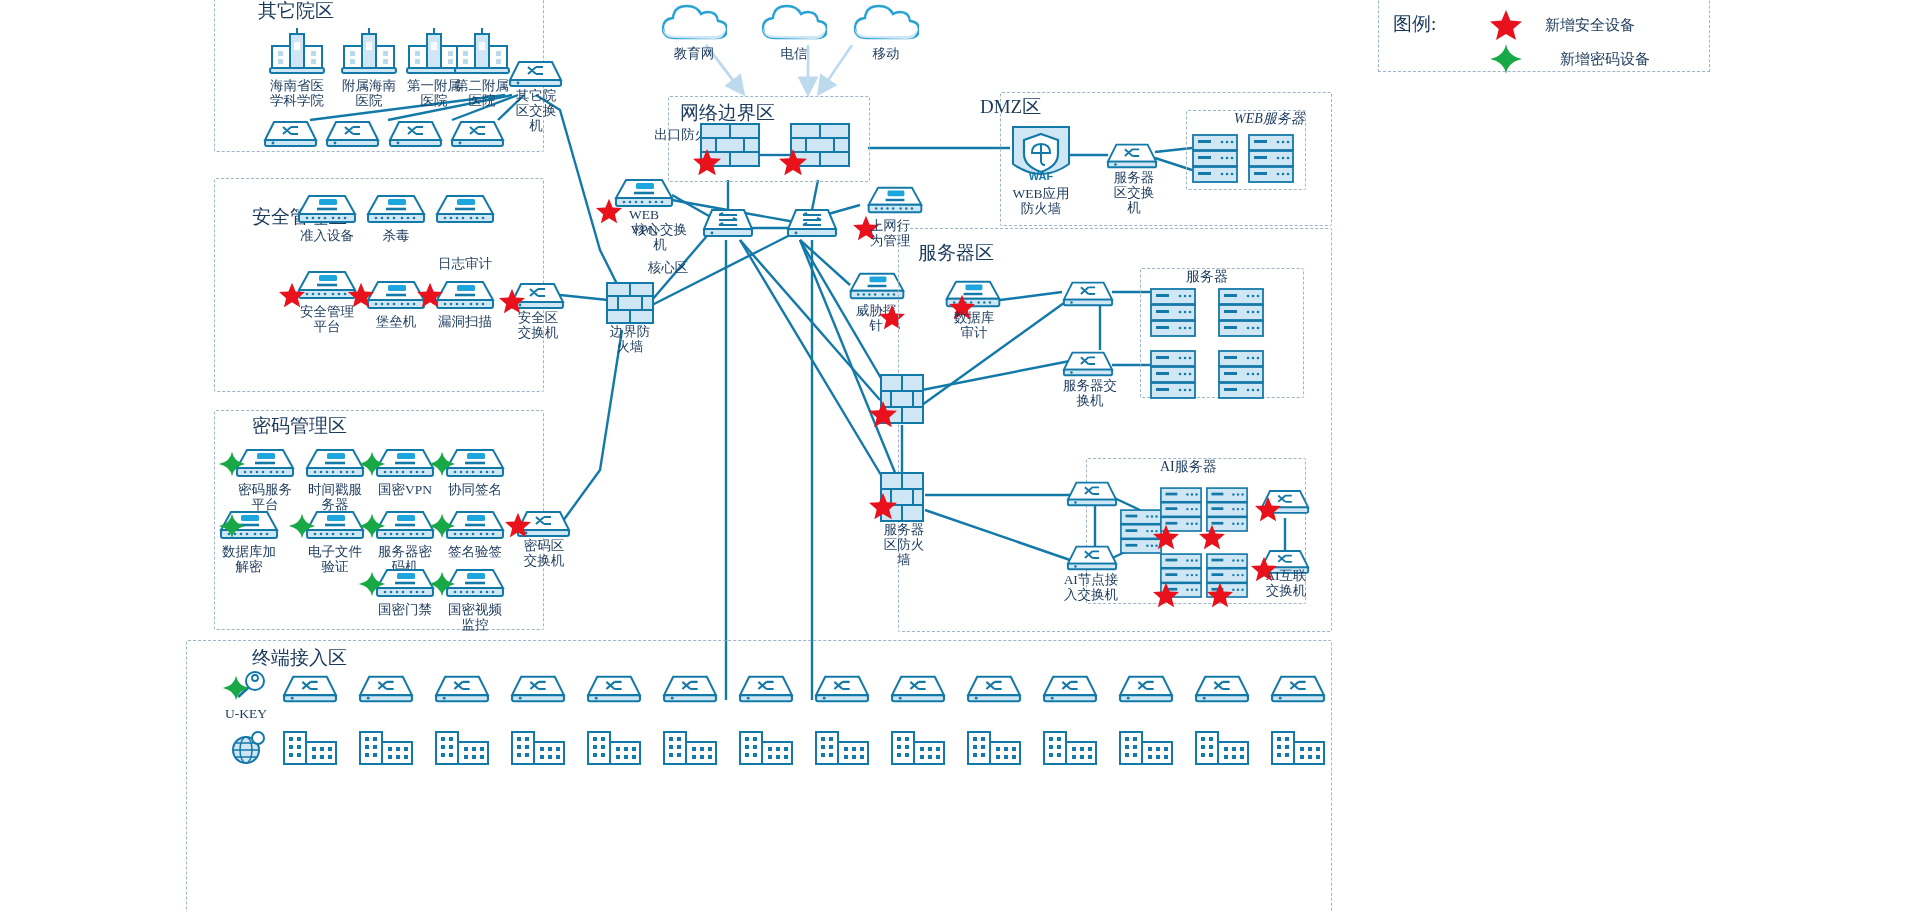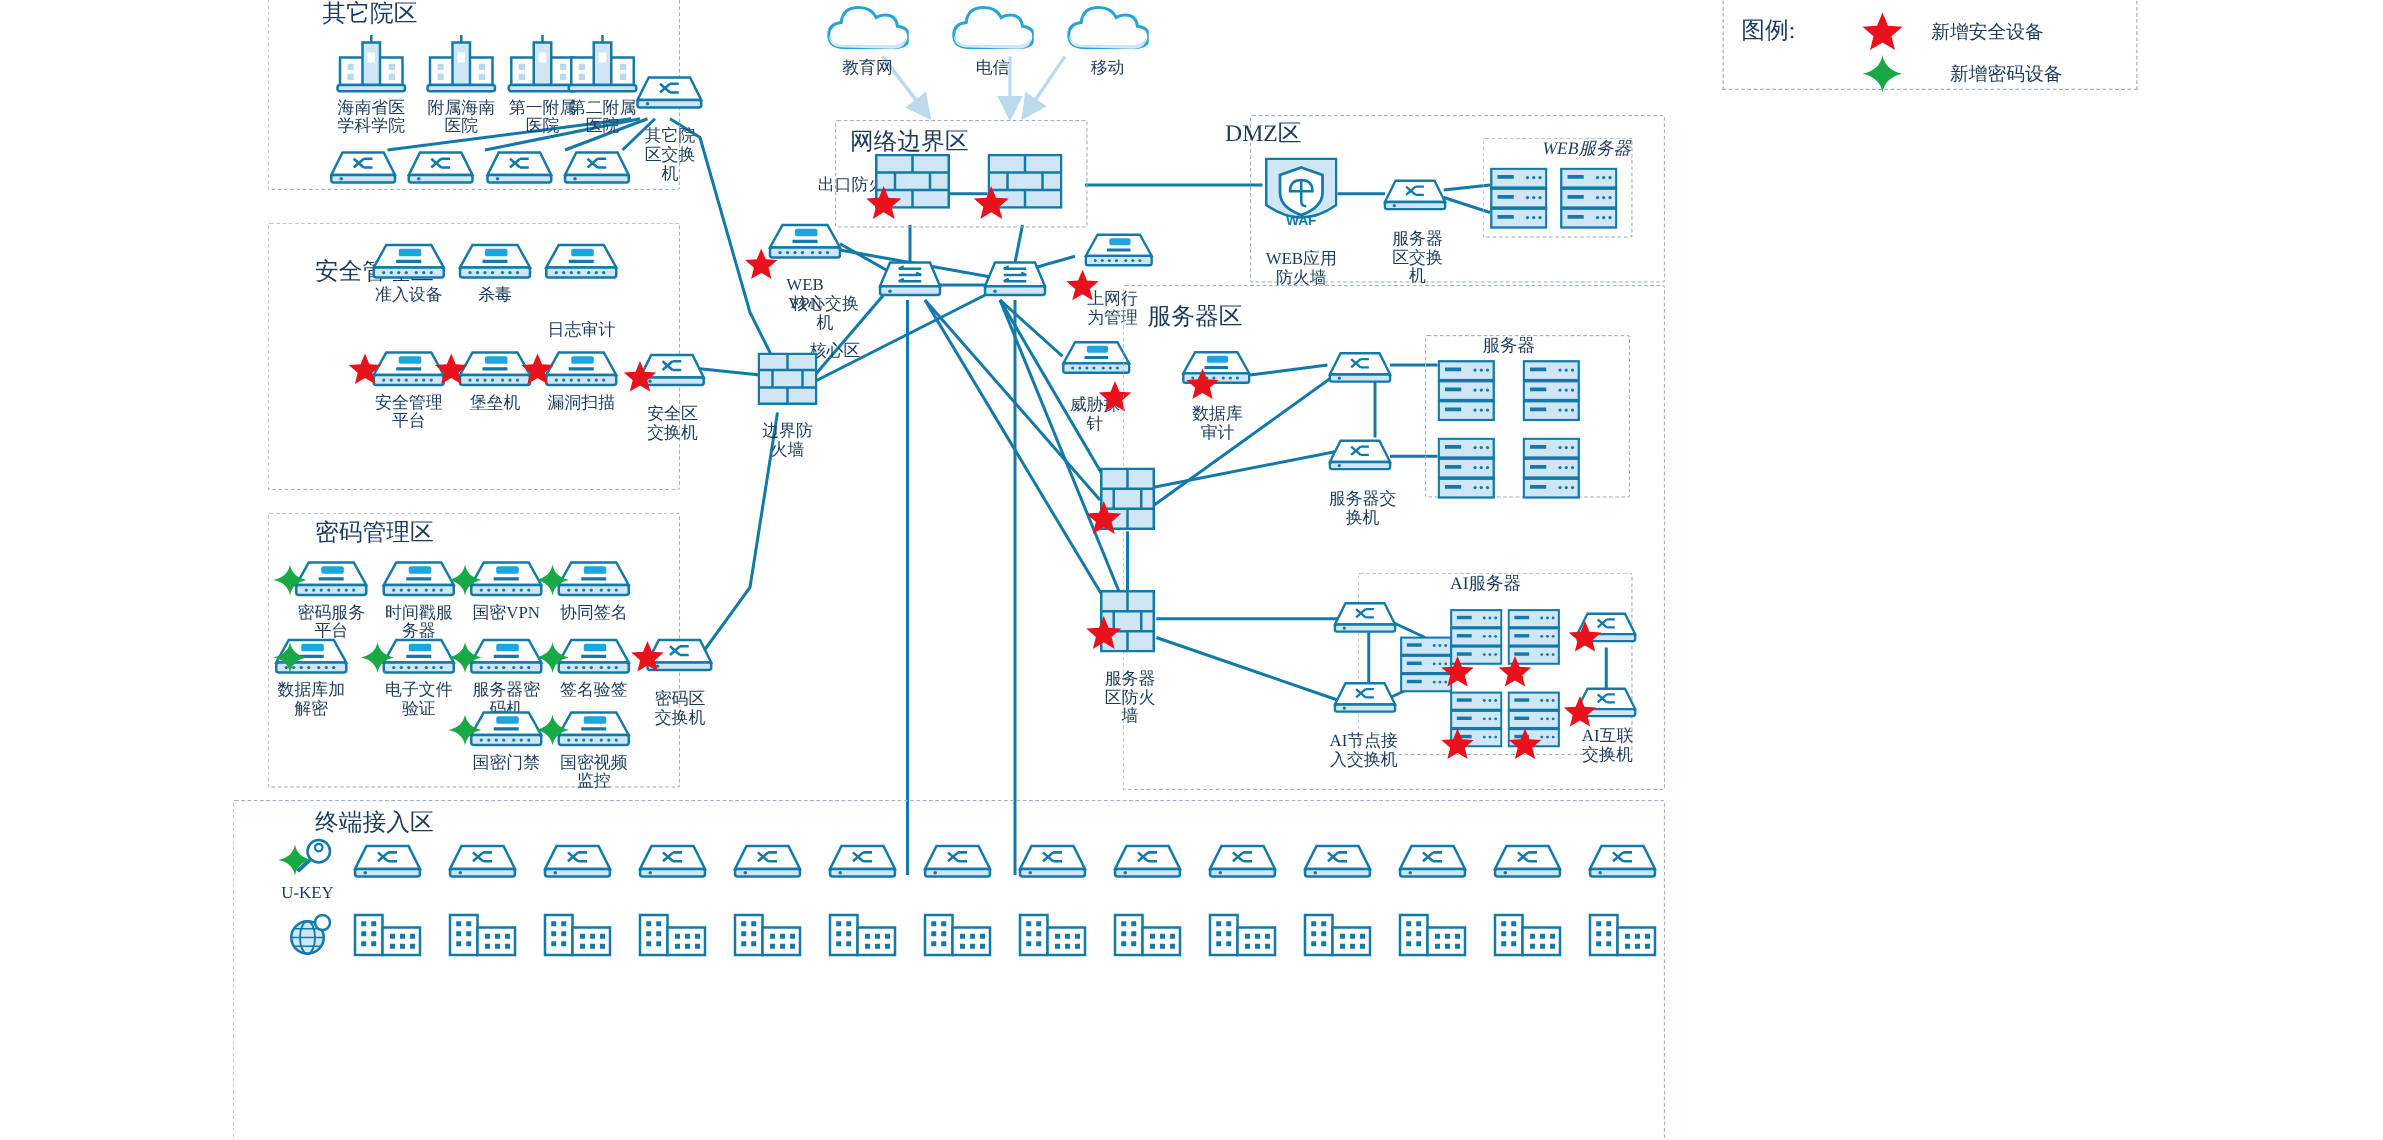--- a/index.html
+++ b/index.html
@@ -4,21 +4,21 @@
 <style>
   html,body{margin:0;padding:0;background:#fff;}
   body{width:1906px;height:912px;position:relative;overflow:hidden;
        font-family:"Liberation Serif","DejaVu Serif",serif;color:#1b3a5c;}
   #canvas{position:absolute;left:0;top:0;width:1906px;height:912px;}
   svg.wires{position:absolute;left:0;top:0;width:1906px;height:912px;pointer-events:none;}
   .zone{position:absolute;border:1.3px dashed #9fb4c9;border-radius:2px;}
   .zone-title{position:absolute;font-size:19px;color:#1b3a5c;white-space:nowrap;}
   .node{position:absolute;display:flex;flex-direction:column;align-items:center;width:78px;}
   .node .lbl{font-size:13.5px;line-height:15px;text-align:center;color:#1b3a5c;margin-top:2px;width:64px;}
-  .side-lbl{position:absolute;font-size:13.5px;line-height:15px;text-align:center;color:#1b3a5c;white-space:pre-line;margin-top:13px;}
+  .side-lbl{position:absolute;font-size:13.5px;line-height:15px;text-align:center;color:#1b3a5c;white-space:pre-line;}
   .star{position:absolute;width:0;height:0;}
   .star svg{display:block;}
   .legend{position:absolute;border:1.3px dashed #9fb4c9;background:#fff;}
   .legend-row{position:absolute;display:flex;align-items:center;gap:22px;}
   .legend-row .txt{font-size:15px;color:#1b3a5c;white-space:nowrap;}
   .ico{display:block;}
   .cloud-lbl{font-size:13.5px;text-align:center;margin-top:1px;}
 </style>
 </head>
 <body>
@@ -294,21 +294,21 @@
           <circle cx="22" cy="26" r="1.3"></circle>
           <circle cx="28" cy="26" r="1.3"></circle>
           <circle cx="36" cy="26" r="1.3"></circle>
           <circle cx="42" cy="26" r="1.3"></circle>
           <circle cx="48" cy="26" r="1.3"></circle>
         </g>
     </svg>
     <span class="lbl">日志审计</span>
   </div>
 
-  <div class="node" style="left:288px;top:278px;">
+  <div class="node" style="left:288px;top:268px;">
     <svg class="ico" width="60" height="34" viewBox="0 0 60 34">
       <path d="M12 4 L48 4 L58 22 L2 22 z" fill="#fff" stroke="#1379a8" stroke-width="2"></path>
       <rect x="22" y="7" width="18" height="6" rx="1.5" fill="#1da5dd"></rect>
       <path d="M20 17 L40 17" stroke="#1379a8" stroke-width="2.6"></path>
       <rect x="2" y="22" width="56" height="8" rx="2" fill="#cfe7f5" stroke="#1379a8" stroke-width="2"></rect>
       <g fill="#1379a8">
           <circle cx="10" cy="26" r="1.3"></circle>
           <circle cx="16" cy="26" r="1.3"></circle>
           <circle cx="22" cy="26" r="1.3"></circle>
           <circle cx="28" cy="26" r="1.3"></circle>

